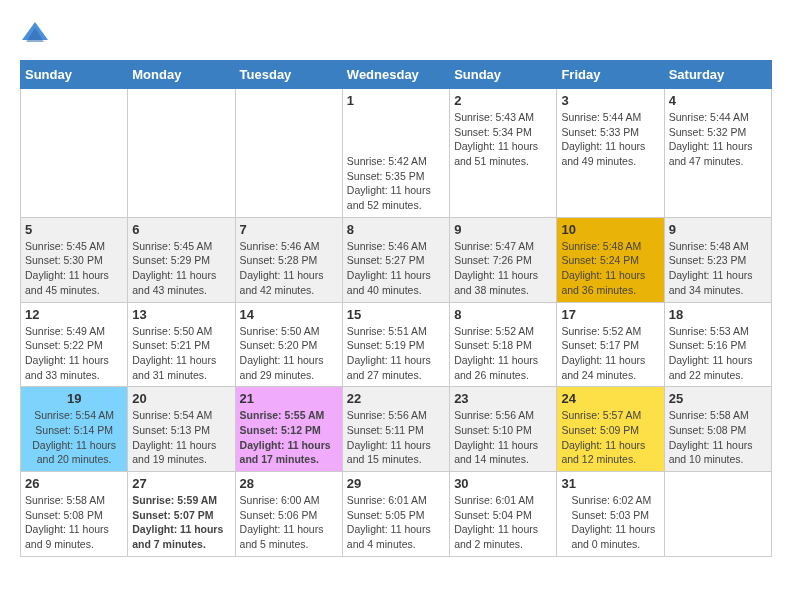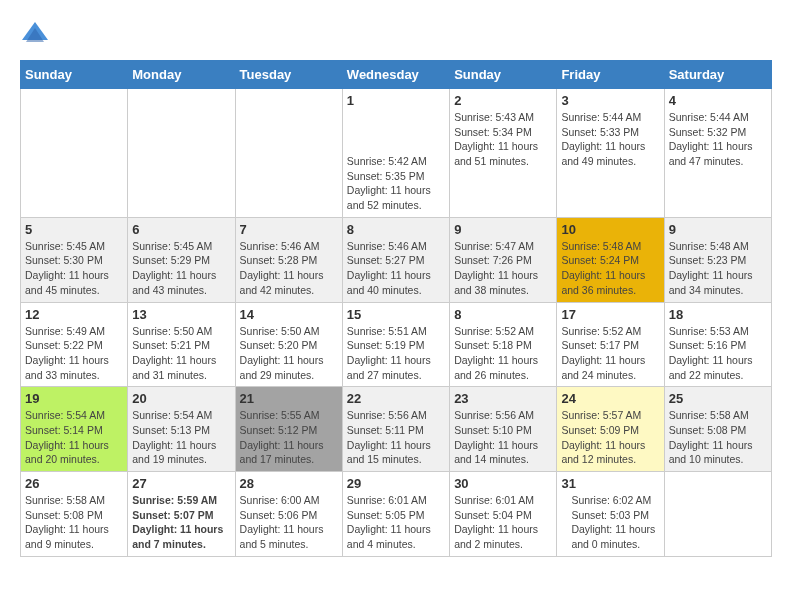--- a/index.html
+++ b/index.html
@@ -255,56 +255,56 @@
         </td>
         <td>
           <span class="day-number">18</span>
           <div class="day-info" style="white-space: pre-line;">Sunrise: 5:53 AM
 Sunset: 5:16 PM
 Daylight: 11 hours
 and 22 minutes.</div>
         </td>
       </tr>
       <tr>
-        <td style="background: #bef264;">
+        <td style="background: #7dd3fc; text-align: center;">
           <span class="day-number">19</span>
           <div class="day-info" style="white-space: pre-line;">Sunrise: 5:54 AM
 Sunset: 5:14 PM
 Daylight: 11 hours
 and 20 minutes.</div>
         </td>
         <td style="background: rgb(240, 240, 240);">
           <span class="day-number">20</span>
           <div class="day-info" style="white-space: pre-line;">Sunrise: 5:54 AM
 Sunset: 5:13 PM
 Daylight: 11 hours
 and 19 minutes.</div>
         </td>
-        <td style="background: #a3a3a3;">
+        <td style="background: #f0abfc;">
           <span class="day-number">21</span>
-          <div class="day-info" style="white-space: pre-line;">Sunrise: 5:55 AM
+          <div class="day-info" style="white-space: pre-line; font-weight: bold;">Sunrise: 5:55 AM
 Sunset: 5:12 PM
 Daylight: 11 hours
 and 17 minutes.</div>
         </td>
         <td style="background: rgb(240, 240, 240);">
           <span class="day-number">22</span>
           <div class="day-info" style="white-space: pre-line;">Sunrise: 5:56 AM
 Sunset: 5:11 PM
 Daylight: 11 hours
 and 15 minutes.</div>
         </td>
         <td style="background: rgb(240, 240, 240); margin-top: 45px;">
           <span class="day-number">23</span>
           <div class="day-info" style="white-space: pre-line;">Sunrise: 5:56 AM
 Sunset: 5:10 PM
 Daylight: 11 hours
 and 14 minutes.</div>
         </td>
-        <td style="background: #fef9c3;">
+        <td style="background: #fde047;">
           <span class="day-number">24</span>
           <div class="day-info" style="white-space: pre-line;">Sunrise: 5:57 AM
 Sunset: 5:09 PM
 Daylight: 11 hours
 and 12 minutes.</div>
         </td>
         <td style="background: rgb(240, 240, 240); margin-left: 45px;">
           <span class="day-number">25</span>
           <div class="day-info" style="white-space: pre-line;">Sunrise: 5:58 AM
 Sunset: 5:08 PM

